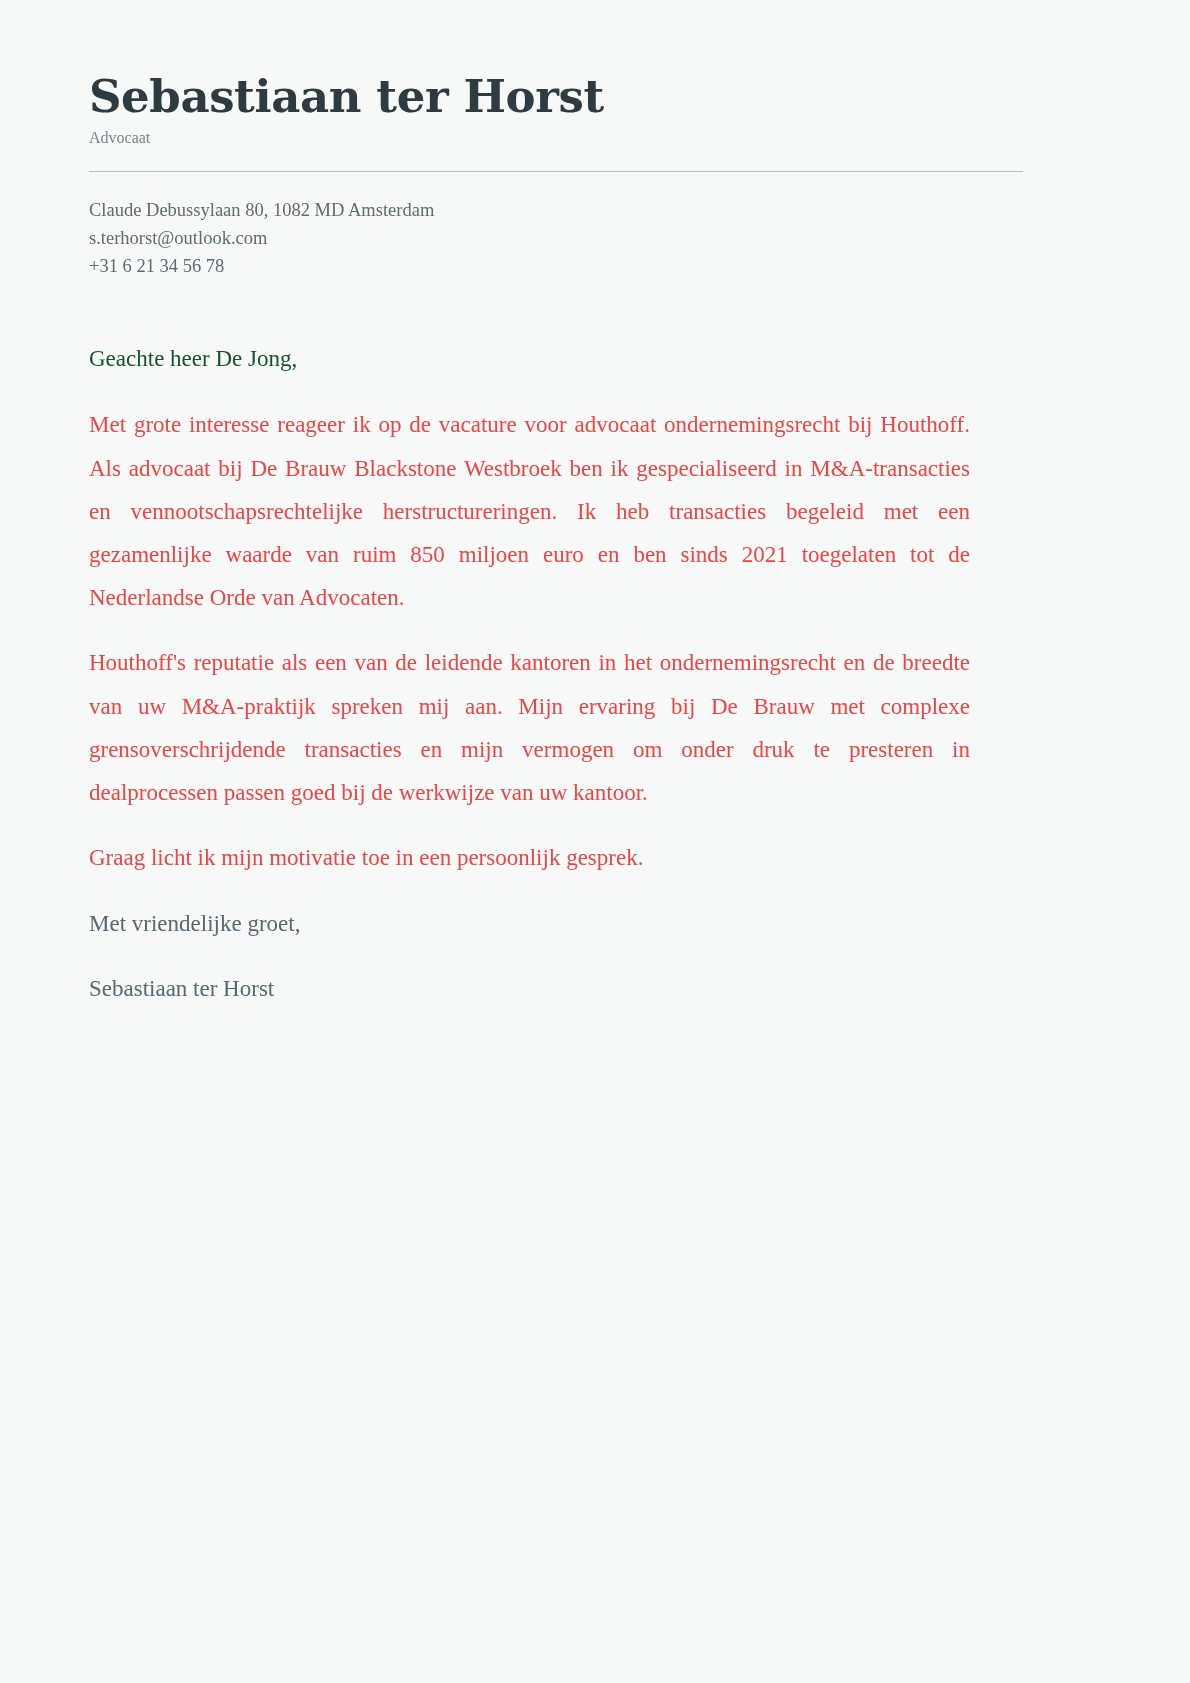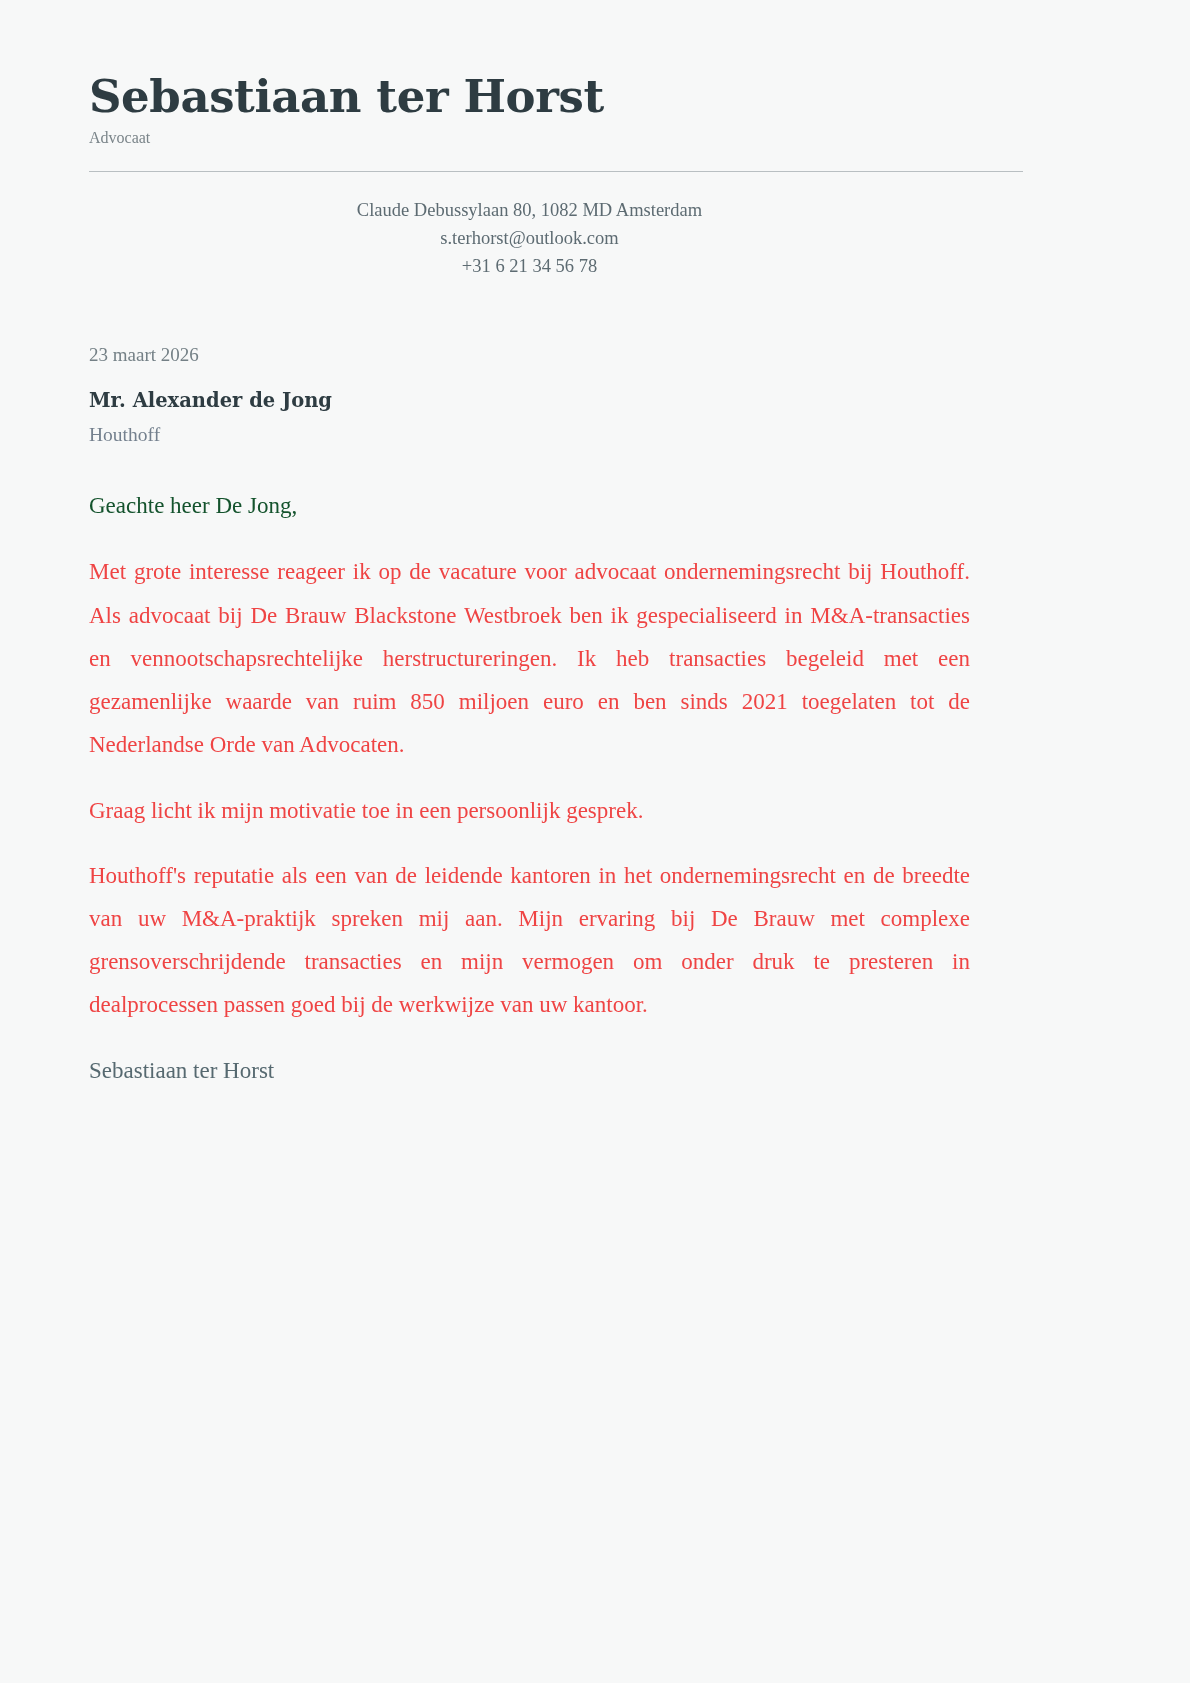--- a/index.html
+++ b/index.html
@@ -50,21 +50,20 @@
 
   .header-rule {
     border: 0;
     border-top: 1px solid #b9bfc2;
     margin: 0 0 24px 0;
     width: 934px;
   }
 
   .contact-block {
     margin: 0 0 60px 0;
-    text-align: center;
   }
 
   .contact-line {
     font-size: 18.5px;
     line-height: 1.52;
     color: #5d6b72;
     margin: 0;
   }
 
   
@@ -137,32 +136,28 @@
 
     <hr class="header-rule">
 
     <div class="contact-block">
       <p class="contact-line">Claude Debussylaan 80, 1082 MD Amsterdam</p>
       <p class="contact-line">s.terhorst@outlook.com</p>
       <p class="contact-line">+31 6 21 34 56 78</p>
     </div>
   </header>
 
-  <section class="letter-meta">
-    <div class="letter-date">23 maart 2026</div>
-    <div class="recipient-name">Mr. Alexander de Jong</div>
-    <div class="recipient-company">Houthoff</div>
-  </section>
 
   <section class="letter-body">
     <p class="salutation">Geachte heer De Jong,</p>
 
     <p class="body-paragraph">Met grote interesse reageer ik op de vacature voor advocaat ondernemingsrecht bij Houthoff. Als advocaat bij De Brauw Blackstone Westbroek ben ik gespecialiseerd in M&amp;A-transacties en vennootschapsrechtelijke herstructureringen. Ik heb transacties begeleid met een gezamenlijke waarde van ruim 850 miljoen euro en ben sinds 2021 toegelaten tot de Nederlandse Orde van Advocaten.</p>
 
+    <p class="body-paragraph">Houthoff's reputatie als een van de leidende kantoren in het ondernemingsrecht en de breedte van uw M&amp;A-praktijk spreken mij aan. Mijn ervaring bij De Brauw met complexe grensoverschrijdende transacties en mijn vermogen om onder druk te presteren in dealprocessen passen goed bij de werkwijze van uw kantoor.</p>
+
     <p class="body-paragraph last-of-block">Graag licht ik mijn motivatie toe in een persoonlijk gesprek.</p>
 
-    <p class="body-paragraph">Houthoff's reputatie als een van de leidende kantoren in het ondernemingsrecht en de breedte van uw M&amp;A-praktijk spreken mij aan. Mijn ervaring bij De Brauw met complexe grensoverschrijdende transacties en mijn vermogen om onder druk te presteren in dealprocessen passen goed bij de werkwijze van uw kantoor.</p>
-
+    <p class="closing-line">Met vriendelijke groet,</p>
 
     <p class="signature-name">Sebastiaan ter Horst</p>
   </section>
 
 </div>
 
 </body></html>

